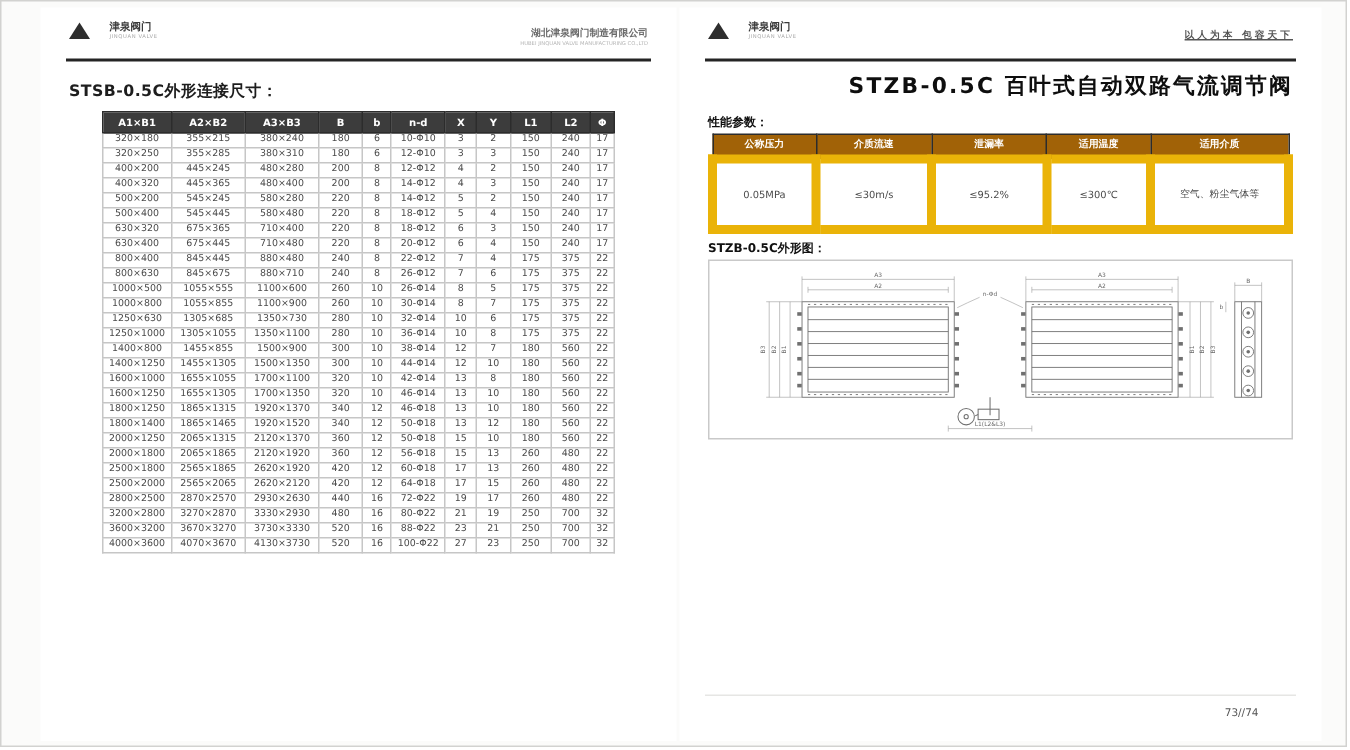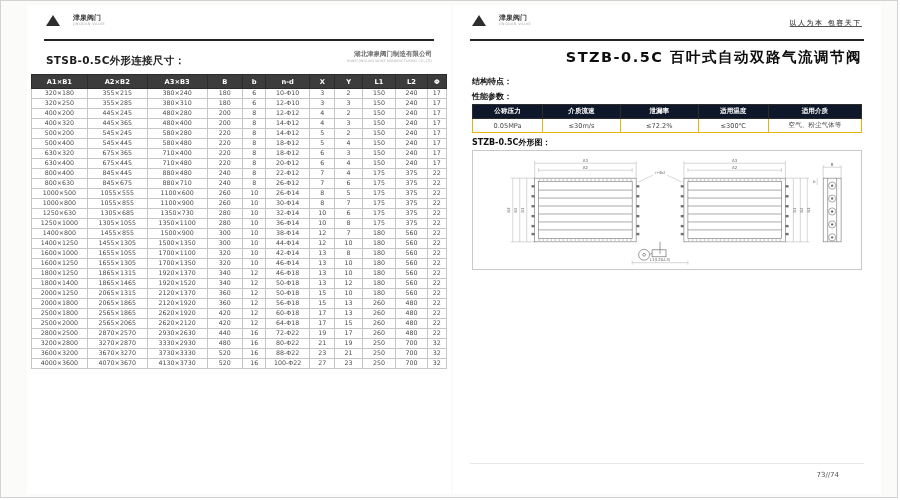--- a/index.html
+++ b/index.html
@@ -18,29 +18,29 @@
 
   
   .page-header { position:relative; height:22px; margin:9px 17px 0; }
   .logo { position:absolute; left:2px; top:0; display:flex; gap:13px; align-items:flex-start; }
   .logo-mark { width:0; height:0; margin-top:1px;
     border-left:7px solid transparent; border-right:7px solid transparent;
     border-bottom:11px solid #2e2e2e; }
   .logo-text { font-size:7px; font-weight:bold; color:#3a3a3a; line-height:1.2; }
   .logo-sub  { font-size:3.5px; color:#a8a8a8; letter-spacing:0.4px; }
   .header-right { position:absolute; right:2px; top:5px; text-align:right; }
-  .company { font-size:6.5px; font-weight:bold; color:#6a6a6a; line-height:1.2;margin-top:32px; }
+  .company { font-size:6.5px; font-weight:bold; color:#6a6a6a; line-height:1.2; }
   .company-sub { font-size:3.5px; color:#b5b5b5; }
   .slogan { font-size:6.5px; font-weight:bold; color:#555; letter-spacing:2px;text-decoration:underline; }
   .header-rule { height:2px; background:#242424; margin:3px 17px 0; }
 
   
   .doc-title { font-size:10.5px; font-weight:bold; color:#1d1d1d;
     margin:13px 0 6px 19px; letter-spacing:0.3px; }
-  table.dim { width:416px; margin:0 auto; border-collapse:collapse;
+  table.dim { width:342px; margin:0 auto; border-collapse:collapse;
     table-layout:fixed; font-size:6.3px; color:#4a4a4a;border-radius:17px; }
   table.dim th { background:#3c3c3c; color:#fff; font-weight:bold;
     height:13px; padding:0; border:1px solid #2c2c2c; font-size:6.7px; }
   table.dim td { border:1px solid #c6c6c6; text-align:center;
     height:9px; padding:0; line-height:1; }
   .dim th:nth-child(1){width:13.5%}.dim th:nth-child(2){width:14.5%}
   .dim th:nth-child(3){width:14.5%}.dim th:nth-child(4){width:8.5%}
   .dim th:nth-child(5){width:5.5%}.dim th:nth-child(6){width:10.5%}
   .dim th:nth-child(7){width:6%}.dim th:nth-child(8){width:6.5%}
   .dim th:nth-child(9){width:8%}.dim th:nth-child(10){width:7.5%}
@@ -48,24 +48,24 @@
 
   
   .content { margin:6px 19px 0; }
   .big-title { text-align:right; font-size:14.5px; font-weight:bold;
     letter-spacing:1.5px; color:#0e0e0e; margin:7px 0 9px; }
   .para { font-size:6.8px; color:#3a3a3a; line-height:1.62; text-align:justify;
     text-indent:2em; margin:0 0 2px; }
   .sec-heading { font-size:8px; font-weight:bold; color:#111; margin:4px 0 2px; }
   table.param { width:100%; border-collapse:collapse; table-layout:fixed;
     font-size:6.6px; margin:2px 0 3px; }
-  table.param th { background:#0f172a; color:#fff; font-weight:bold;
+  table.param th { background:#a16207; color:#fff; font-weight:bold;
     height:13px; padding:0; border:1px solid #2c2c2c; }
-  table.param td { border:1px solid #eab308; color:#4a4a4a; text-align:center;
-    height:13px; padding:0; }
+  table.param td { border:6px solid #eab308; color:#4a4a4a; text-align:center;
+    height:13px; padding:14px; }
   .param th:nth-child(1){width:18%}.param th:nth-child(2){width:20%}
   .param th:nth-child(3){width:20%}.param th:nth-child(4){width:18%}
   .param th:nth-child(5){width:24%}
   .drawing-box { border:1px solid #c9c9c9; height:118px; margin-top:2px;
     background:#fff; overflow:hidden; }
   .drawing-box svg { width:100%; height:100%; display:block; }
   .footer-rule { position:absolute; left:17px; right:17px; bottom:30px;
     border-top:1px solid #e6e6e4; }
   .footer-page { position:absolute; right:42px; bottom:15px;
     font-size:7px; color:#555;text-align:center; }
@@ -492,40 +492,39 @@
         <div class="slogan">以人为本  包容天下</div>
       </div>
     </div>
     <div class="header-rule"></div>
 
     <div class="content">
       <div class="big-title">STZB-0.5C 百叶式自动双路气流调节阀</div>
 
 
       <div>
-        <div class="sec-heading">结构特点：</div>
       </div>
 
 
       <div class="sec-heading">性能参数：</div>
       <table class="param">
         <thead>
             <tr>
               <th>公称压力</th>
               <th>介质流速</th>
               <th>泄漏率</th>
               <th>适用温度</th>
               <th>适用介质</th>
             </tr>
           </thead>
         <tbody>
             <tr>
               <td>0.05MPa</td>
               <td>≤30m/s</td>
-              <td>≤72.2%</td>
+              <td>≤95.2%</td>
               <td>≤300℃</td>
               <td>空气、粉尘气体等</td>
             </tr>
           </tbody>
       </table>
 
       <div class="sec-heading">STZB-0.5C外形图：</div>
       <div class="drawing-box">
         <svg viewBox="0 0 390 112">
 

